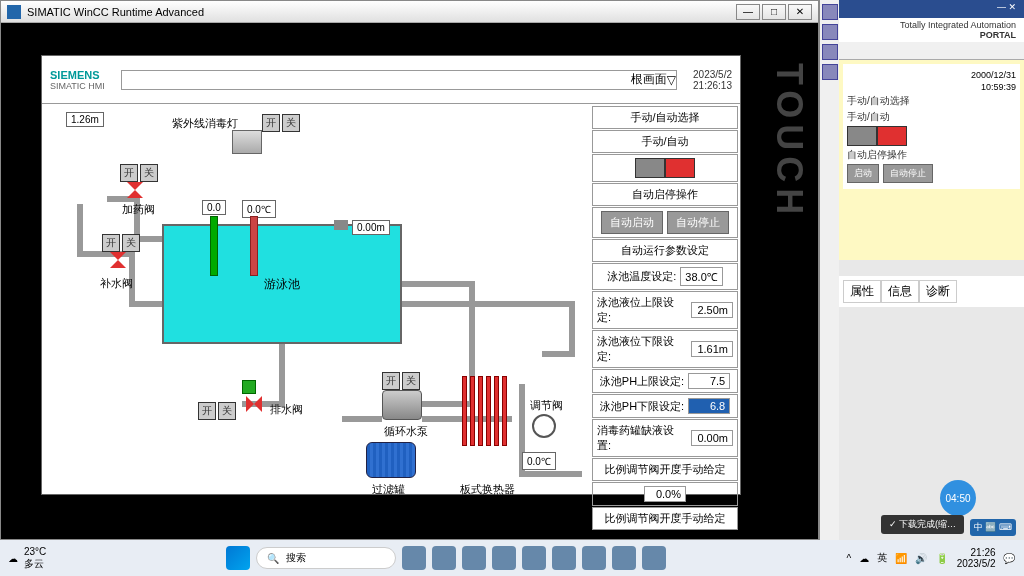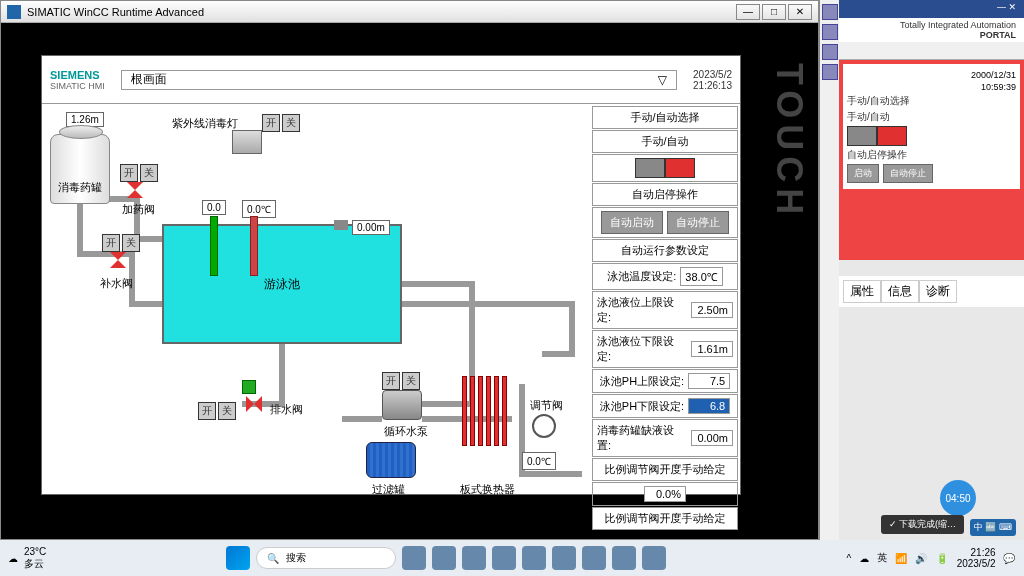--- a/index.html
+++ b/index.html
@@ -1,41 +1,41 @@
 <!DOCTYPE html>
 <html><head>
 <meta charset="utf-8">
 <style>
 *{box-sizing:border-box;margin:0;padding:0;font-family:"Microsoft YaHei",Arial,sans-serif}
 body{width:1024px;height:576px;overflow:hidden;background:#bfd4e4;position:relative}
 .tia{position:absolute;right:0;top:0;width:185px;height:540px;background:#e8e8e8}
 .tia-hdr{height:18px;background:#2a4d8f;color:#fff;font-size:9px;text-align:right;padding:2px 8px}
 .tia-tl{background:#fff;color:#333;font-size:9px;text-align:right;padding:2px 8px}
 .tia-tb{height:18px;background:#f0f0f0;border-bottom:1px solid #aaa}
-.tia-body{background:#ef4444;padding:4px;height:200px}
+.tia-body{background:#fef9c3;padding:4px;height:200px}
 .tia-mini{background:#fff;padding:4px;font-size:9px}
 .tia-row{display:flex;align-items:center;gap:4px;margin:2px 0}
 .tia-lbl{font-size:10px;color:#333}
 .tia-btn{font-size:9px;padding:2px 6px;background:#999;color:#fff;border:1px solid #666}
 .tia-info{background:#fff;margin-top:16px;padding:4px;display:flex;gap:0;font-size:12px}
 .tia-tab{padding:2px 6px;border:1px solid #ccc}
 .vbar{position:absolute;right:185px;top:0;width:20px;height:540px;background:#f0f0f0;border-left:1px solid #888}
 .vbar-ic{width:16px;height:16px;margin:4px auto;background:#88b;border:1px solid #449}
 .main{position:absolute;left:0;top:0;width:819px;height:540px;background:#fff;border:1px solid #888}
 .titlebar{height:22px;background:linear-gradient(#fff,#e0e0e0);display:flex;align-items:center;padding:0 6px;border-bottom:1px solid #aaa;font-size:11px}
 .titlebar .ic{width:14px;height:14px;background:#26a;margin-right:6px}
 .winbtns{margin-left:auto;display:flex;gap:2px}
 .winbtn{width:24px;height:16px;border:1px solid #888;text-align:center;font-size:10px;line-height:14px}
 .black{background:#000;padding:32px 40px;height:516px;position:relative}
 .touch{position:absolute;right:8px;top:40px;color:#444;font-size:36px;font-weight:bold;writing-mode:vertical-rl;letter-spacing:6px}
 .hmi{background:#fff;width:700px;height:440px;border:1px solid #666;position:relative}
 .hmi-hdr{height:48px;border-bottom:1px solid #999;display:flex;align-items:center;padding:0 8px;gap:16px}
 .siemens{color:#099;font-size:11px;font-weight:bold}
 .hmi-sub{font-size:9px;color:#666}
-.combo{flex:1;border:1px solid #999;height:20px;display:flex;align-items:center;padding:0 9px;font-size:12px;justify-content:space-between}
+.combo{flex:1;border:1px solid #999;height:20px;display:flex;align-items:center;padding:0 0;font-size:12px;justify-content:flex-end}
 .dt{font-size:10px;color:#333;text-align:right}
 .scada{position:relative;height:406px}
 .panel{position:absolute;right:2px;top:2px;width:146px;font-size:11px}
 .prow{border:1px solid #999;padding:3px 4px;margin-bottom:1px;display:flex;align-items:center;justify-content:center;gap:4px}
 .prow.hdr{background:#fff;justify-content:center}
 .tog{display:flex;gap:0}
 .tog span{width:30px;height:20px;border:1px solid #333;display:inline-block}
 .tog .g{background:#888}
 .tog .r{background:#e03030}
 .pbtn{background:#999;color:#fff;padding:3px 8px;font-size:11px;border:1px solid #666}
@@ -156,24 +156,20 @@
       <path d="M240 240 V300 H200"></path>
       <path d="M360 180 H430 V300 H380"></path>
       <path d="M380 315 H470"></path>
       <path d="M300 315 H340"></path>
       <path d="M480 280 V370 H540"></path>
       <path d="M500 250 H530 V200 H360"></path>
      </g>
     </svg>
 
     <div class="tank-lvl">1.26m</div>
-    <div class="tank">
-     <div class="tank-top"></div>
-     <div class="tank-lbl">消毒药罐</div>
-    </div>
 
     <div class="txt" style="left:130px;top:12px">紫外线消毒灯</div>
     <div class="sbt" style="left:220px;top:10px">开</div>
     <div class="sbt" style="left:240px;top:10px">关</div>
     <div style="position:absolute;left:190px;top:26px;width:30px;height:24px;background:linear-gradient(#ddd,#aaa);border:1px solid #666"></div>
 
     <div class="sbt" style="left:78px;top:60px">开</div>
     <div class="sbt" style="left:98px;top:60px">关</div>
     <div class="valve" style="left:85px;top:78px"></div>
     <div class="txt" style="left:80px;top:98px">加药阀</div>

